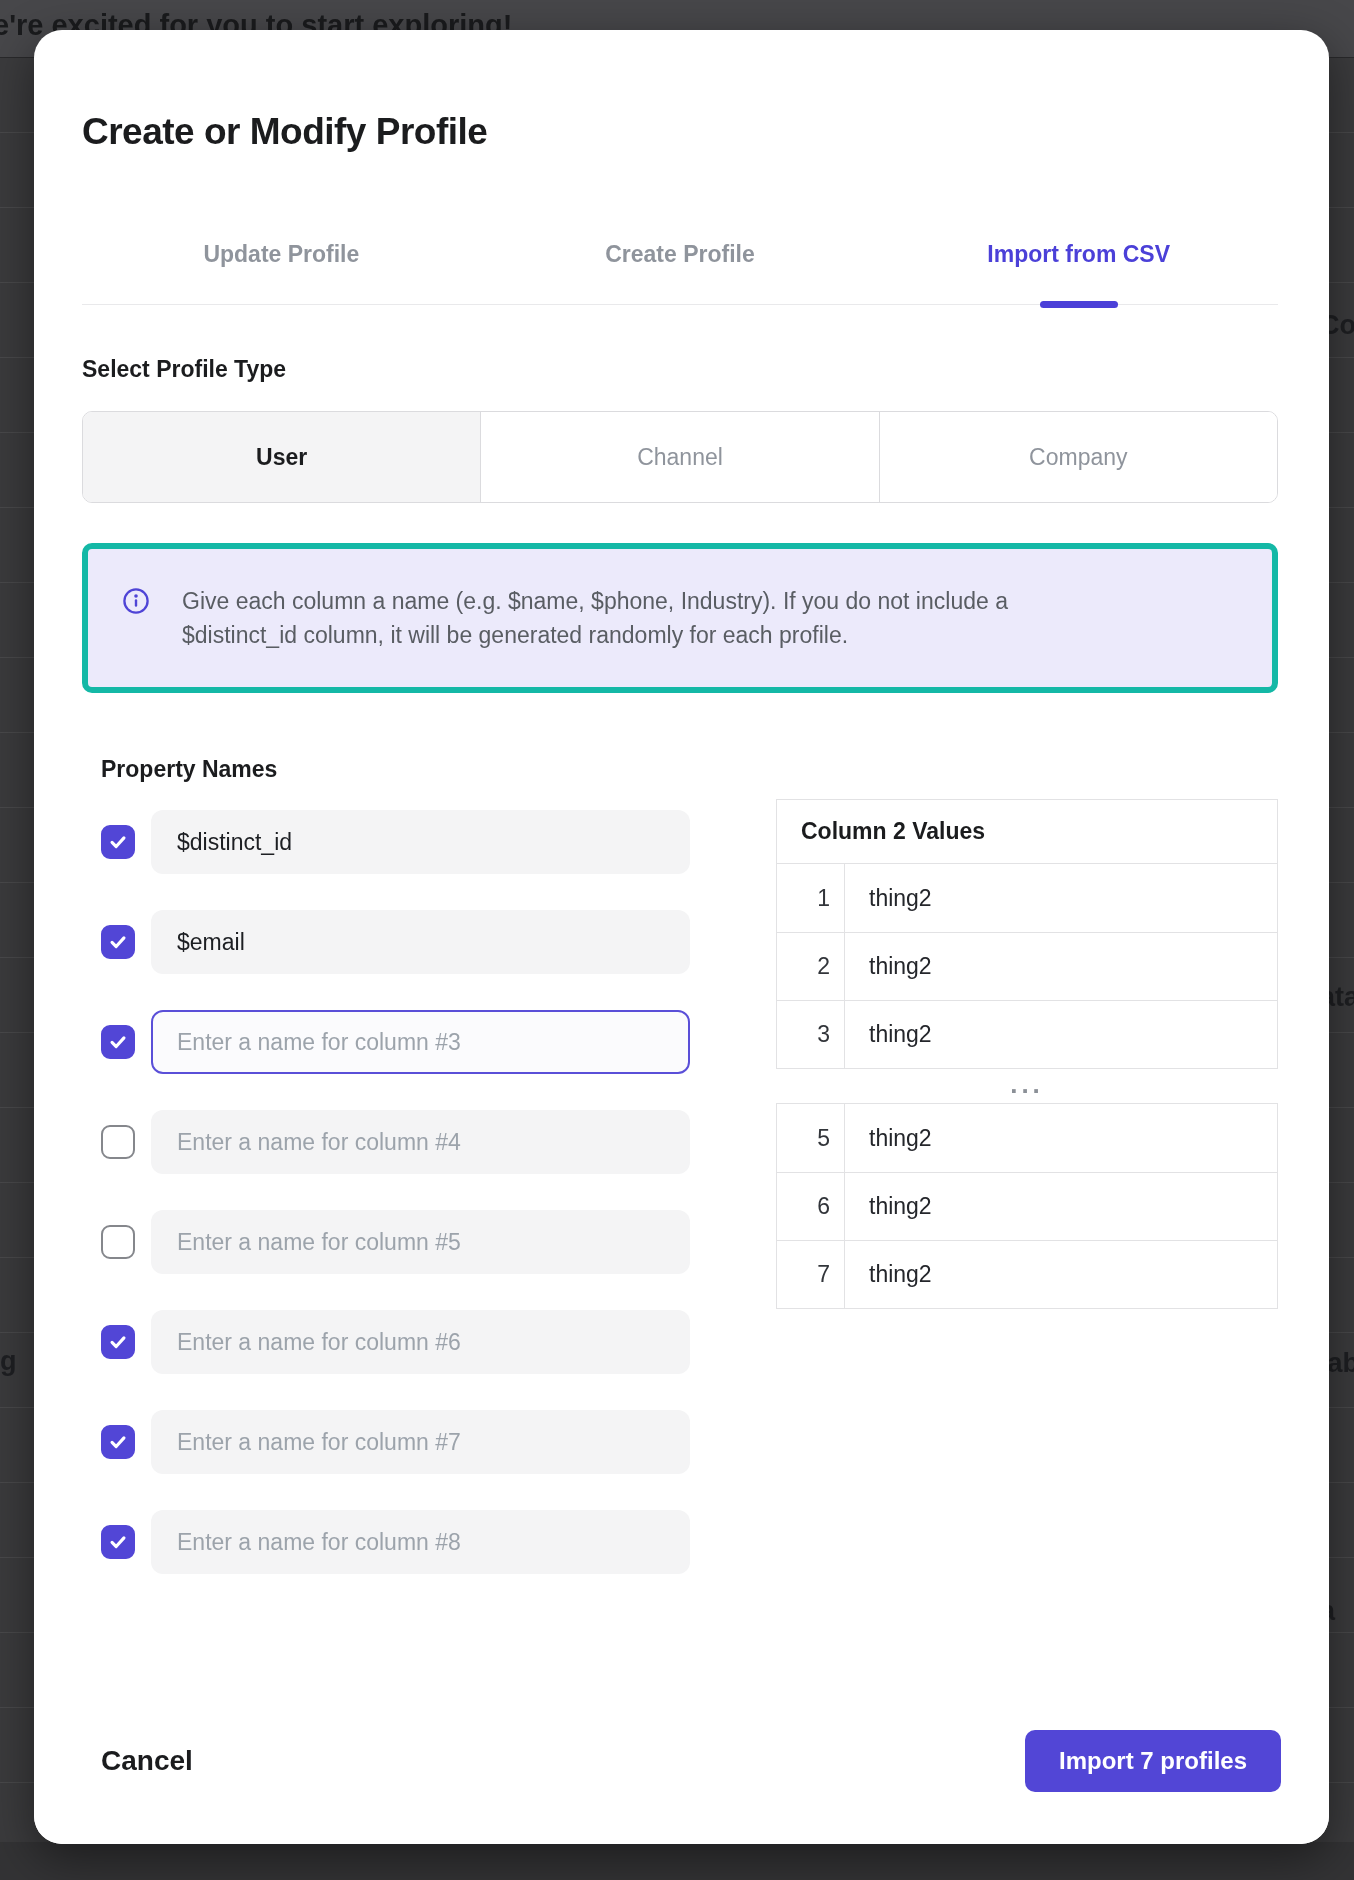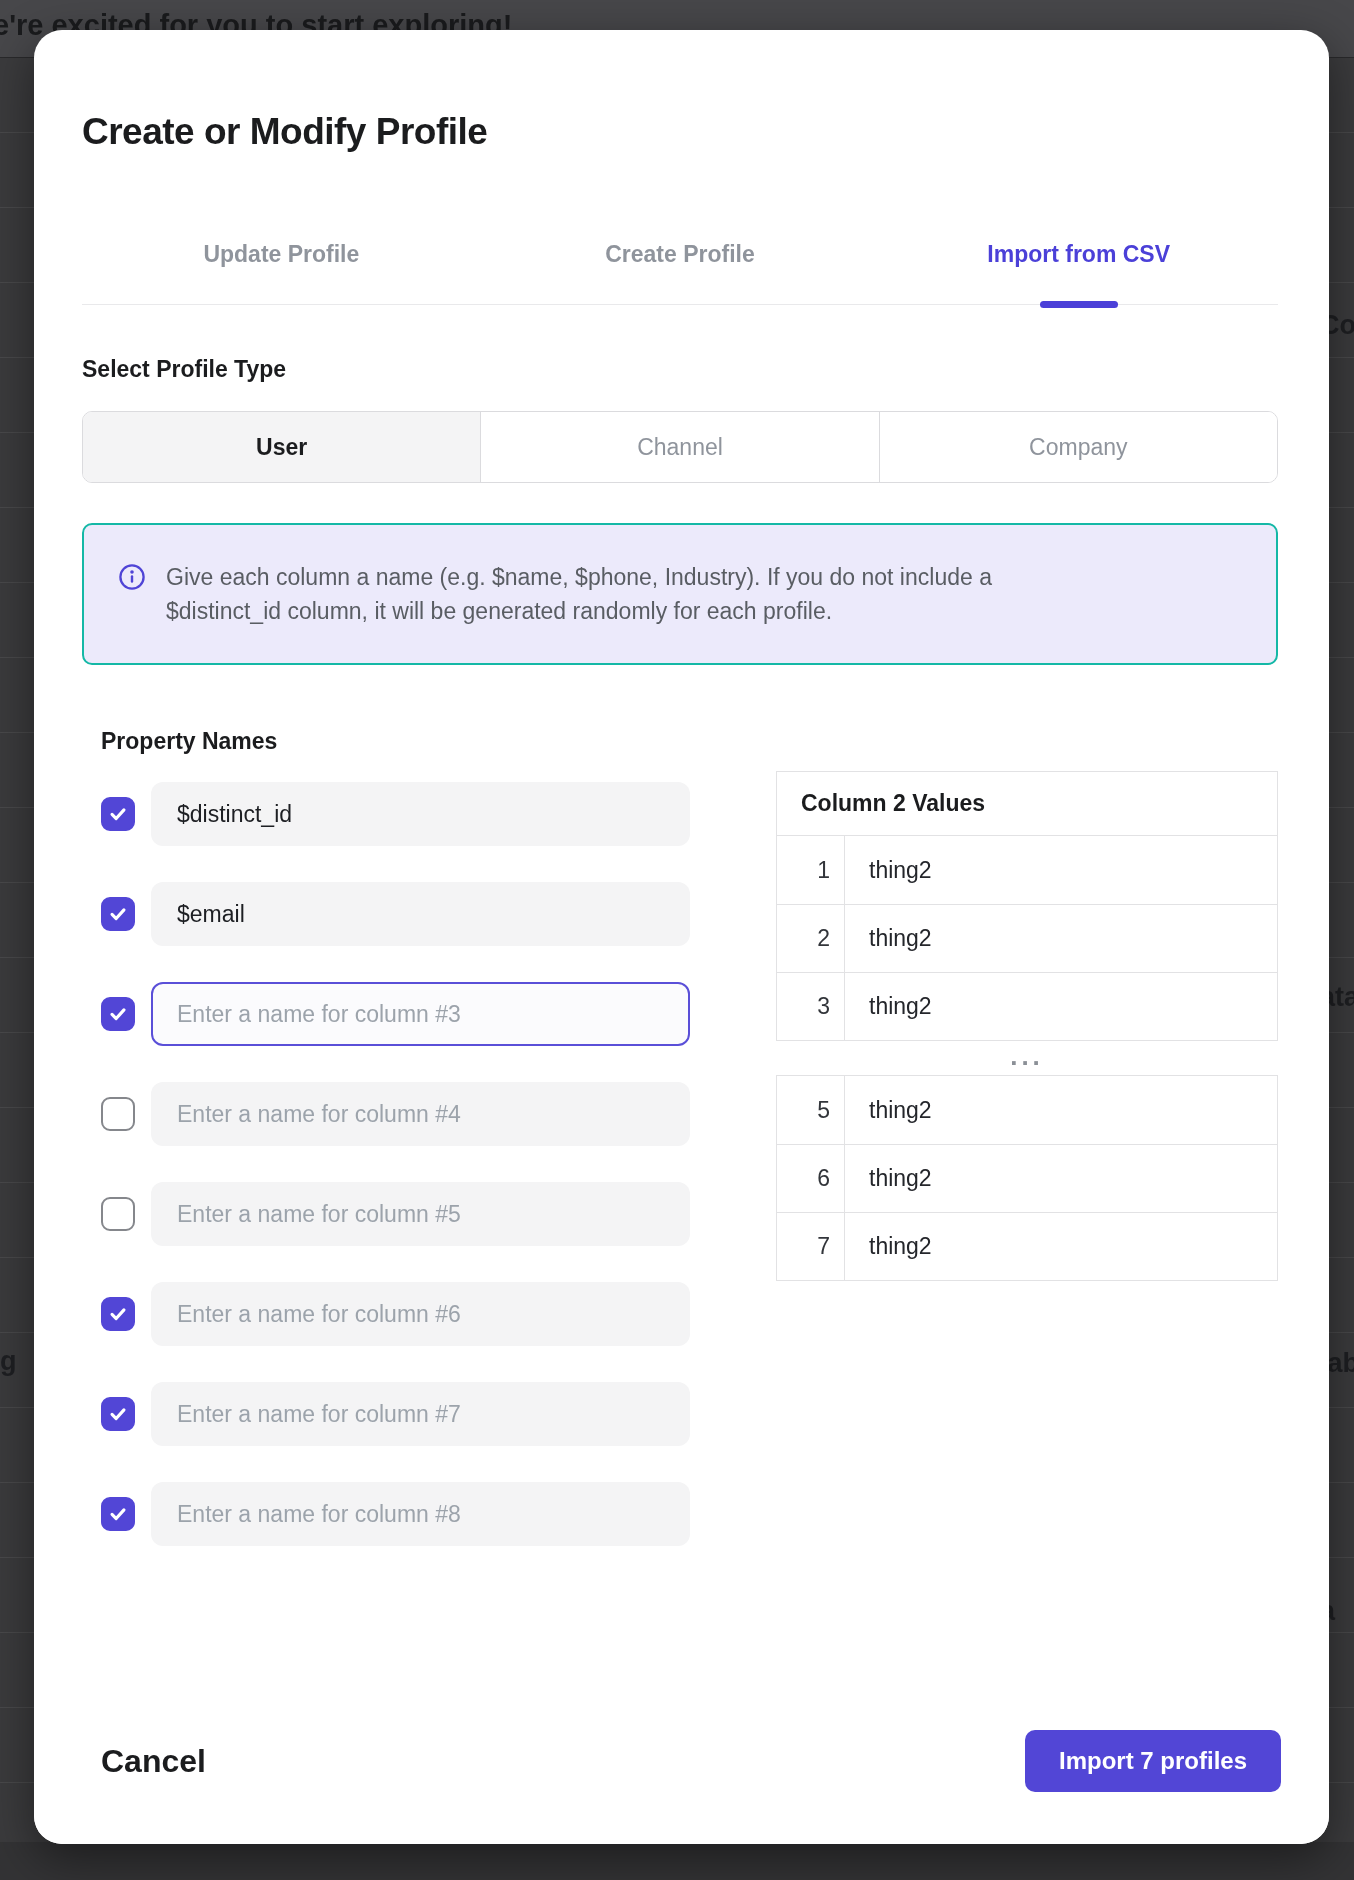--- a/index.html
+++ b/index.html
@@ -23,27 +23,27 @@
   .modal-title { margin-top:80px; font-size:37px; line-height:44px; font-weight:700; color:#1B1C1E; letter-spacing:-0.5px; }
 
   .tabs { display:flex; margin-top:85px; padding-bottom:35px; border-bottom:1px solid #E9E9EB; position:relative; }
   .tab { flex:1; background:none; border:none; font-family:inherit; font-size:23px; line-height:30px; font-weight:600;
     color:#8F949C; text-align:center; cursor:pointer; }
   .tab.active { color:#4B40D8; }
   .tab-underline { position:absolute; bottom:-4px; left:calc(83.333% - 39px); width:78px; height:7px; border-radius:4px; background:#4B40D8; }
 
   .section-label { margin-top:50px; font-size:23px; line-height:28px; font-weight:600; color:#1B1C1E; }
 
-  .segmented { display:flex; margin-top:28px; height:72px; border:1px solid #DBDBDE; border-radius:10px; overflow:hidden; background:#fff; }
+  .segmented { display:flex; margin-top:28px; height:92px; border:1px solid #DBDBDE; border-radius:10px; overflow:hidden; background:#fff; }
   .seg { flex:1; display:flex; align-items:center; justify-content:center; font-size:23px; color:#8F949C; background:#fff; cursor:pointer; }
   .seg + .seg { border-left:1px solid #DBDBDE; }
   .seg.selected { background:#F4F4F5; color:#1B1C1E; font-weight:700; }
 
-  .info-box { margin-top:40px; display:flex; gap:20px; align-items:flex-start; background:#ECEAFB;
-    border:2px solid #14b8a6; border-radius:10px; padding:35px 34px; }
+  .info-box { margin-top:40px; display:flex; gap:32px; align-items:flex-start; background:#ECEAFB;
+    border:6px solid #14b8a6; border-radius:10px; padding:35px 34px; }
   .info-icon { flex:0 0 auto; margin-top:3px; }
   .info-text { font-size:23px; line-height:34px; color:#595D63; max-width:930px; }
 
   .drop-area { margin-top:38px; height:122px; border:2px dashed #D8D8DA; border-radius:10px;
     display:flex; align-items:center; justify-content:center; gap:26px; }
   .file-chip { display:flex; align-items:center; gap:14px; background:#F2F2F3; border-radius:10px; padding:14px 24px; cursor:default; }
   .file-chip-name { font-size:24px; color:#1B1C1E; }
   .trash-btn { background:none; border:none; cursor:pointer; display:flex; align-items:center; }
 
   .columns { display:flex; margin-top:61px; margin-left:19px;gap:44px; }
@@ -68,21 +68,21 @@
   .vrow + .vrow { border-top:1px solid #E2E2E4; }
   .vnum { width:68px; text-align:right; padding-right:14px; font-size:23px; color:#32353A; border-right:1px solid #E2E2E4;
     height:100%; display:flex; align-items:center; justify-content:flex-end; }
   .vval { padding-left:24px; font-size:23px; color:#24262B; }
   .dots { text-align:center; padding:2px 0 6px; font-size:26px; font-weight:700; letter-spacing:4px; color:#8B9097; line-height:26px; }
 
   .bottom-fade { position:absolute; left:0; right:0; bottom:0; height:254px; pointer-events:none;
     background:linear-gradient(to bottom, rgba(255,255,255,0) 0, #FFFFFF 130px, #FFFFFF 100%); }
   .modal-footer { position:absolute; left:67px; right:48px; bottom:52px; height:62px;
     display:flex; align-items:center; justify-content:space-between; }
-  .cancel-btn { background:none; border:none; font-family:inherit; font-size:32px; font-weight:600; color:#1B1C1E; cursor:pointer;text-align:center; }
+  .cancel-btn { background:none; border:none; font-family:inherit; font-size:28px; font-weight:600; color:#1B1C1E; cursor:pointer;text-align:center; }
   .import-btn { height:62px; padding:0 34px; border:none; border-radius:10px; background:#5246D6; color:#FFFFFF;
     font-family:inherit; font-size:24px; font-weight:600; cursor:pointer; }
 </style>
 </head>
 <body>
 
 <div class="bg-top">
   <div class="bg-banner-text">e're excited for you to start exploring!</div>
 </div>
 <div class="bg-strip left"></div>

